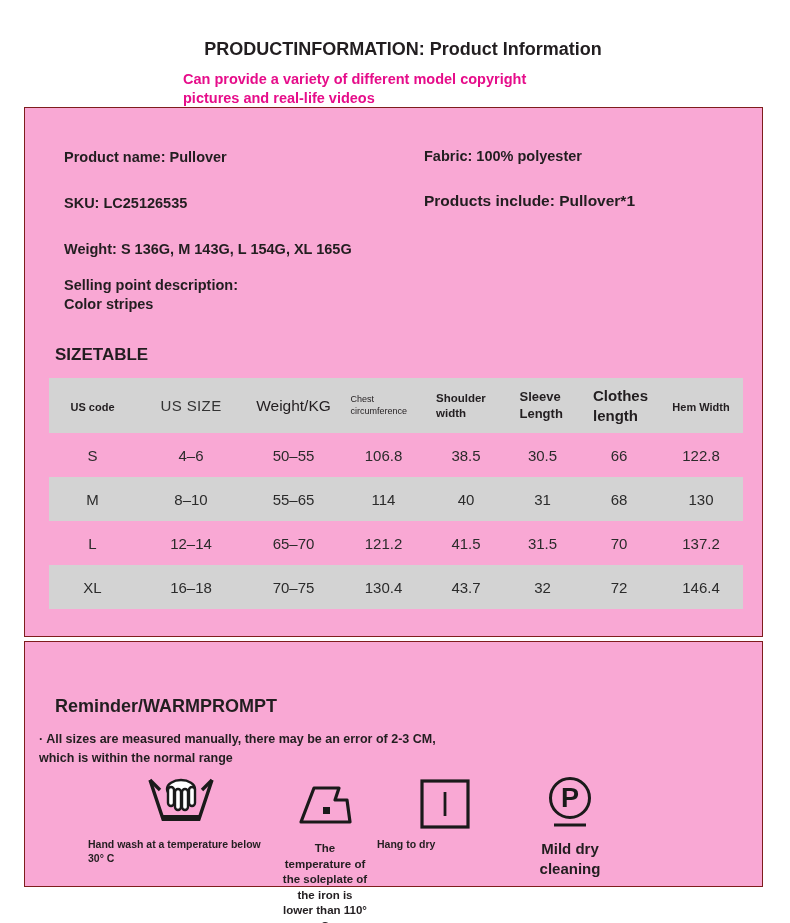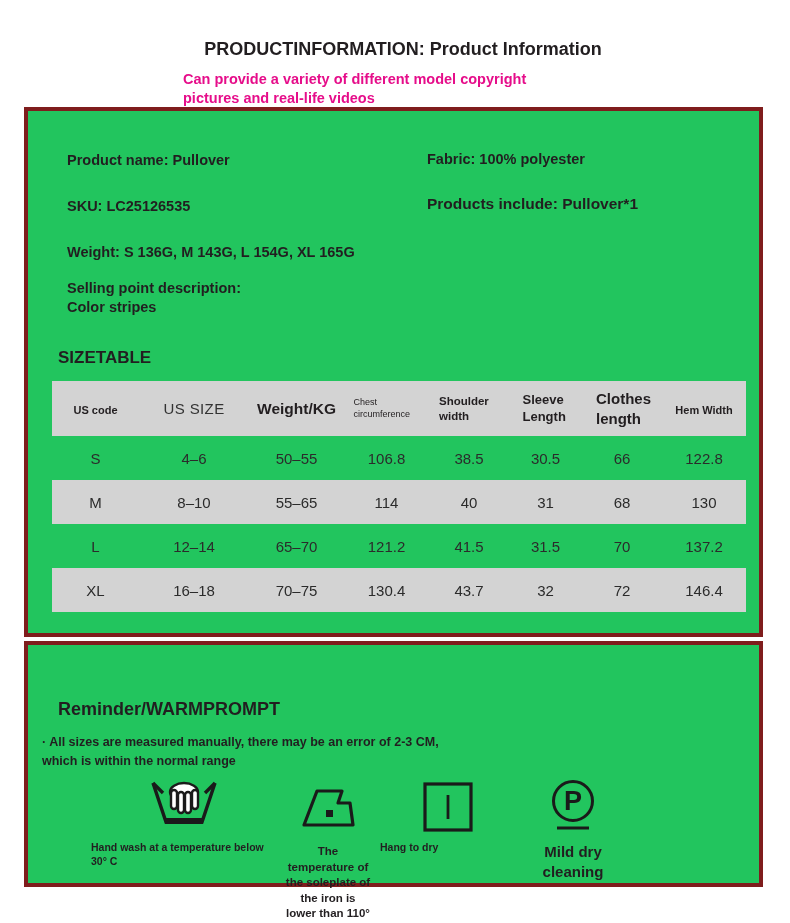--- a/index.html
+++ b/index.html
@@ -2,42 +2,42 @@
 <html><head>
 <meta charset="utf-8">
 <style>
   html,body{margin:0;padding:0;background:#fff;}
   body{width:790px;height:923px;position:relative;font-family:"Liberation Sans",sans-serif;color:#221e20;overflow:hidden;}
   p,h1,h2{margin:8px;}
 
   .page-title{position:absolute;top:31px;left:0;width:790px;text-align:center;font-size:18px;font-weight:bold;color:#221e20;}
   .page-subtitle{position:absolute;top:62px;left:175px;width:402px;font-size:14.5px;font-weight:bold;color:#e60d8a;line-height:1.34;}
 
-  .box{position:absolute;border:4px solid #7f1d1d;background:#22c55e;box-sizing:border-box;}
+  .box{position:absolute;border:1px solid #7f1d1d;background:#f9a8d4;box-sizing:border-box;}
   #info-box{left:24px;top:107px;width:739px;height:530px;}
   #reminder-box{left:24px;top:641px;width:739px;height:246px;}
 
   .fld{position:absolute;font-weight:bold;font-size:14.5px;white-space:nowrap;}
   .p-name{left:31px;top:33px;}
   .p-fabric{left:391px;top:32px;}
   .p-sku{left:31px;top:79px;}
   .p-include{left:391px;top:76px;font-size:15.5px;}
   .p-weight{left:31px;top:125px;}
   .p-sell1{left:31px;top:161px;}
   .p-sell2{left:31px;top:180px;}
   .size-title{position:absolute;left:22px;top:229px;font-size:17px;font-weight:bold;}
 
   table.size{position:absolute;left:24px;top:270px;width:694px;border-collapse:collapse;table-layout:fixed;}
   table.size th{height:42px;background:#d3d3d3;vertical-align:middle;text-align:center;font-weight:normal;padding:0;}
   table.size td{height:44px;vertical-align:middle;text-align:center;font-size:15px;color:#2b2b2b;padding:0;}
   table.size tbody tr:nth-child(even) td{background:#d3d3d3;}
   th .hdr{display:inline-block;}
   th:nth-child(1) .hdr{font-size:11px;font-weight:bold;}
   th:nth-child(2) .hdr{font-size:15px;letter-spacing:.4px;color:#333;}
-  th:nth-child(3) .hdr{font-size:15.5px;font-weight:bold;}
+  th:nth-child(3) .hdr{font-size:15.5px;font-weight:normal;}
   th:nth-child(4) .hdr{display:block;width:66px;margin:16px auto;text-align:left;font-size:9px;line-height:1.3;}
   th:nth-child(5) .hdr{display:block;width:60px;margin:0 auto;text-align:left;font-size:11.5px;font-weight:bold;line-height:1.3;}
   th:nth-child(6) .hdr{display:block;width:46px;margin:8px auto;text-align:left;font-size:13px;font-weight:bold;line-height:1.3;}
   th:nth-child(7) .hdr{display:block;width:52px;margin:0 auto;text-align:left;font-size:15px;font-weight:bold;line-height:1.3;}
   th:nth-child(8) .hdr{font-size:11px;font-weight:bold;}
 
   .reminder-title{position:absolute;left:22px;top:46px;font-size:18px;font-weight:bold;}
   .reminder-note{position:absolute;left:6px;top:80px;width:430px;font-size:12.5px;font-weight:bold;line-height:1.5;}
 
   .care-row{position:absolute;left:30px;top:123px;display:flex;gap:8px;align-items:flex-start;}

